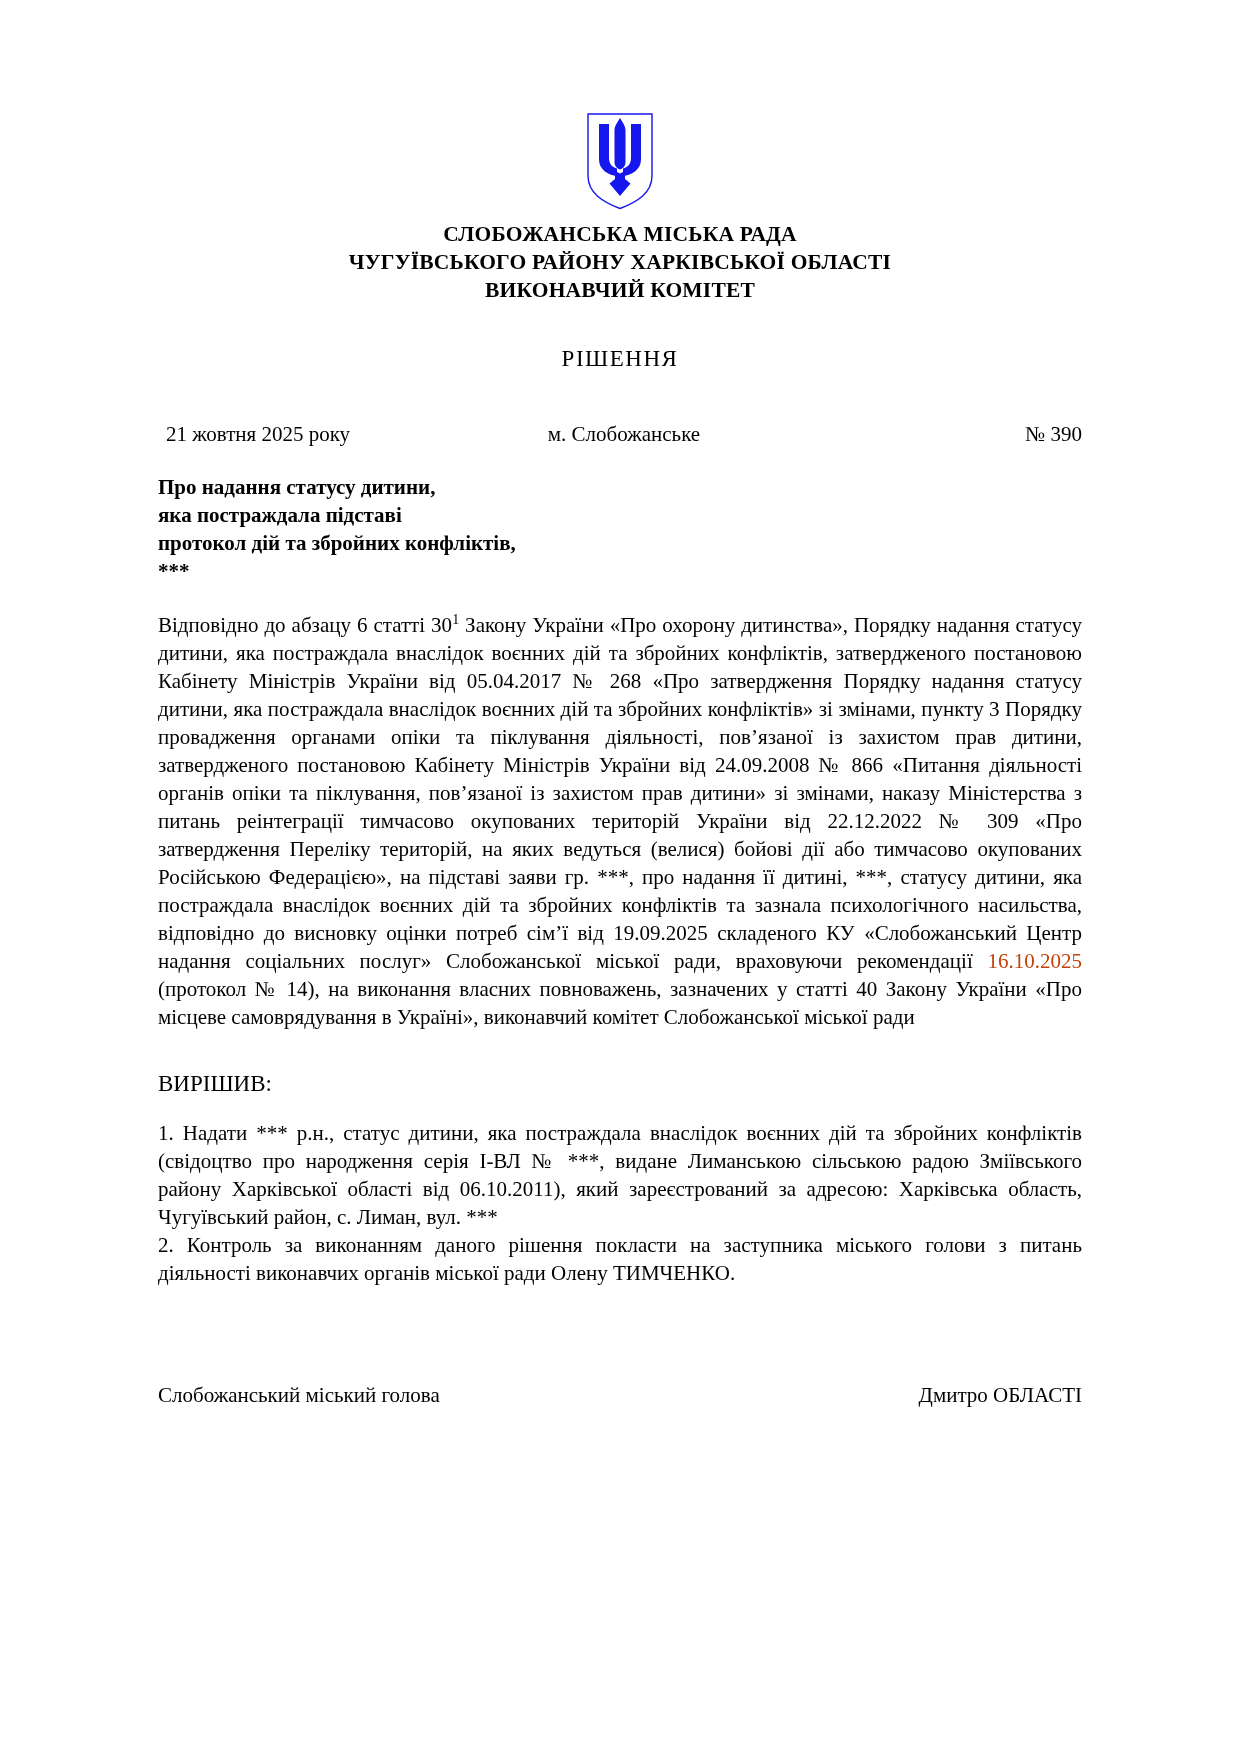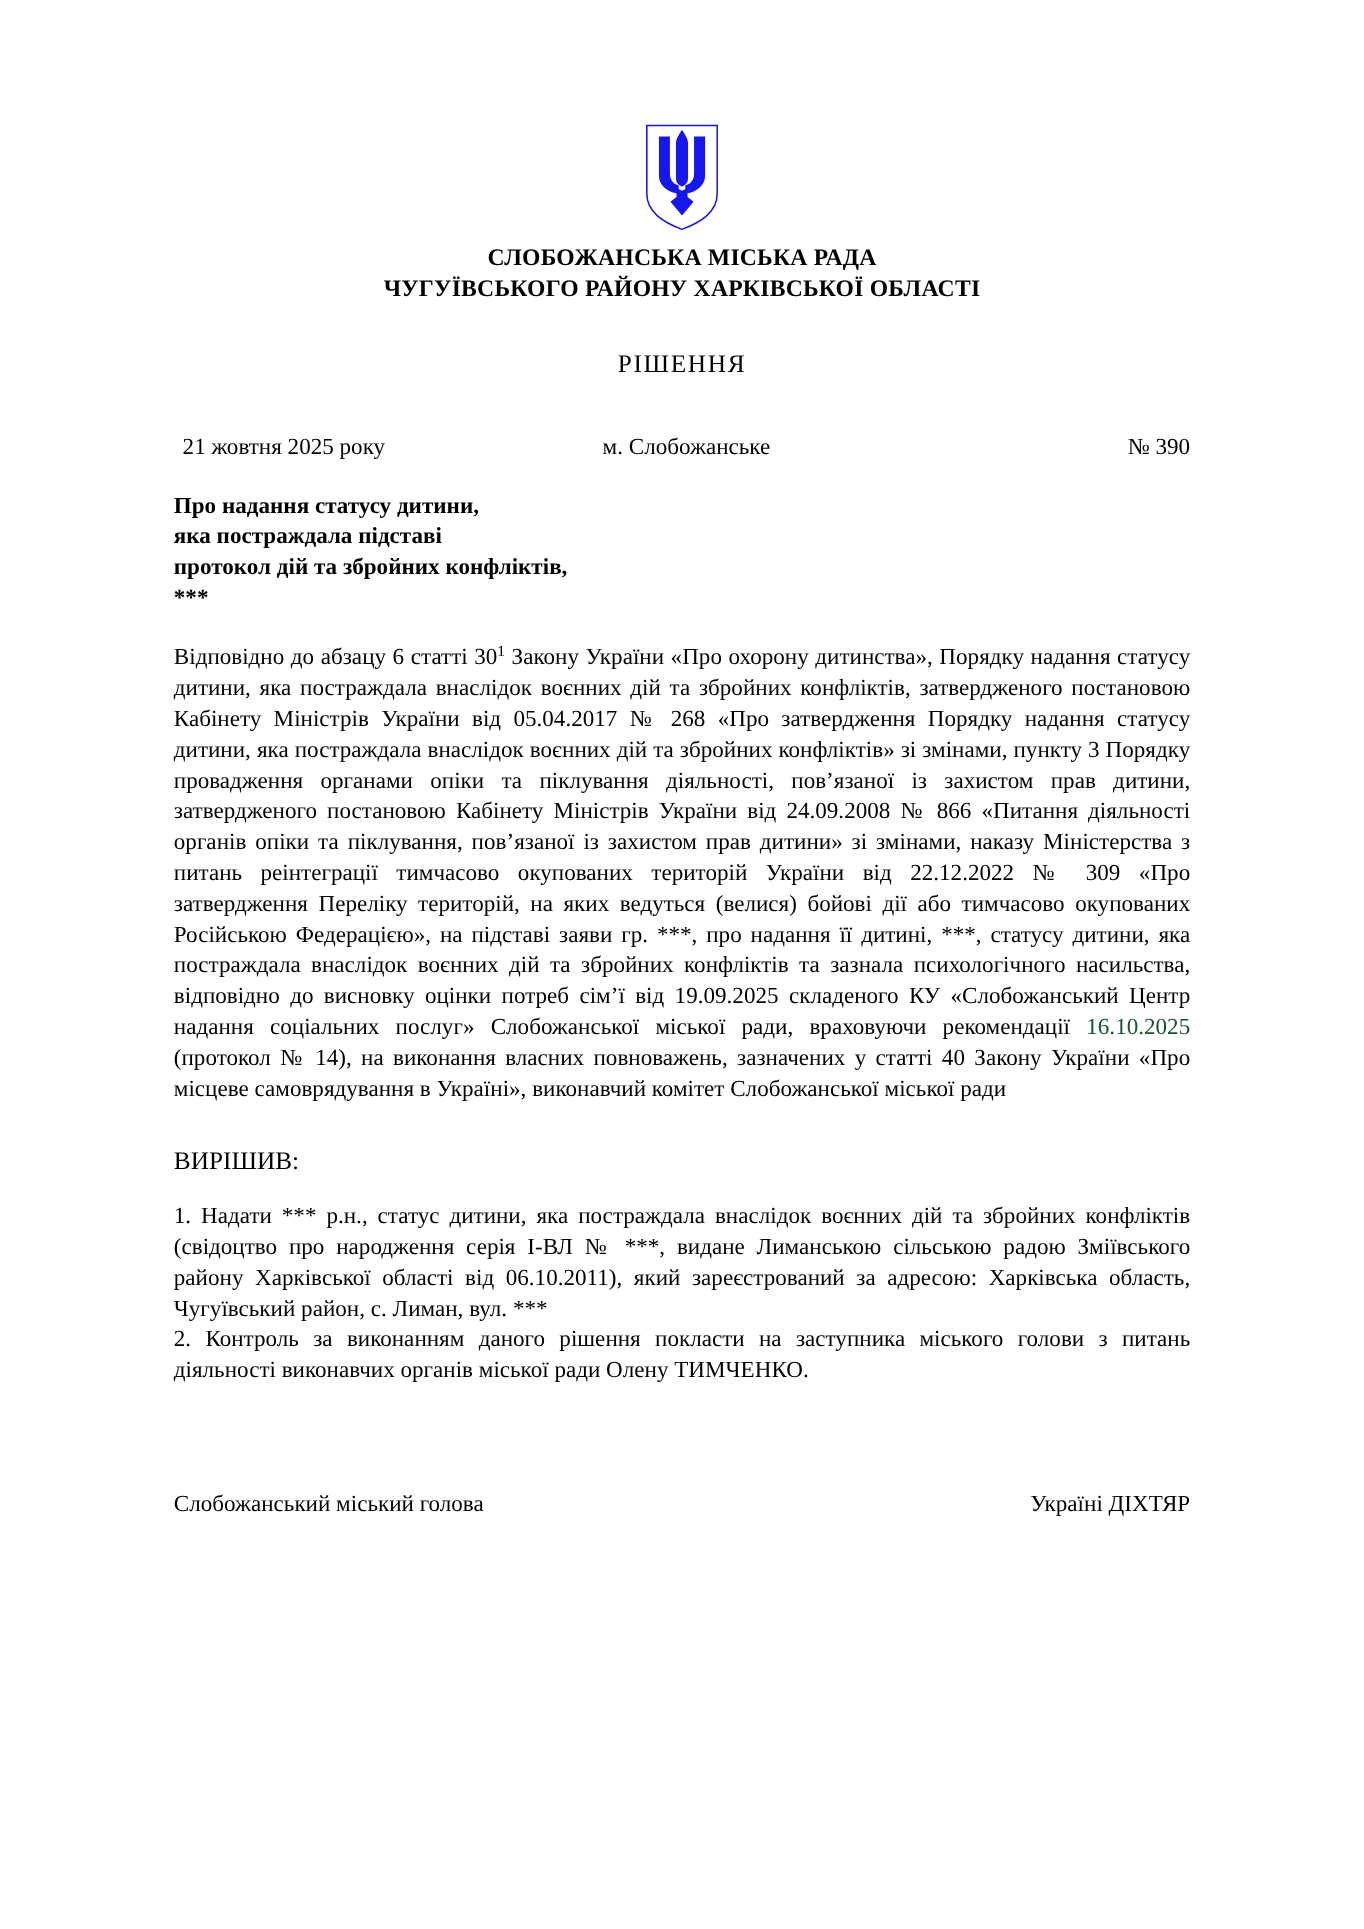--- a/index.html
+++ b/index.html
@@ -61,21 +61,21 @@
     margin-top: 26px;
     font-size: 21px;
     line-height: 28px;
     text-align: justify;
   }
   .body-par sup {
     font-size: 14px;
     line-height: 0;
   }
   .red-date {
-    color: #14532d;
+    color: #c2410c;
   }
   .resolved {
     margin-top: 40px;
     font-size: 23px;
   }
   .items {
     margin-top: 22px;
     font-size: 21px;
     line-height: 28px;
     text-align: justify;
@@ -107,20 +107,21 @@
         C45,52 41.5,55.5 37,56.5 L37,64
         C46,63 55,57.5 55,47.5 Z"></path>
       <path fill="#1616ef" d="M29,59 L34,61.5 L39,59 L39,67
         L44.5,71.5 L34,84 L23.5,71.5 L29,67 Z"></path>
     </svg>
   </div>
 
   <div class="org-header">
     <div>СЛОБОЖАНСЬКА МІСЬКА РАДА</div>
     <div>ЧУГУЇВСЬКОГО РАЙОНУ ХАРКІВСЬКОЇ ОБЛАСТІ</div>
+    <div>ВИКОНАВЧИЙ КОМІТЕТ</div>
   </div>
 
   <div class="doc-type">РІШЕННЯ</div>
 
   <div class="meta-row">
     <span class="meta-date">21 жовтня 2025 року</span>
     <span class="meta-place">м. Слобожанське</span>
     <span class="meta-number">№ 390</span>
   </div>
 
@@ -135,16 +136,16 @@
 
   <div class="resolved">ВИРІШИВ:</div>
 
   <div class="items">
     <p>1. Надати *** р.н., статус дитини, яка постраждала внаслідок воєнних дій та збройних конфліктів  (свідоцтво про народження серія І-ВЛ № ***, видане Лиманською сільською радою Зміївського району Харківської області від 06.10.2011), який зареєстрований за адресою: Харківська область, Чугуївський район, с. Лиман, вул. ***</p>
     <p>2. Контроль за виконанням даного рішення покласти на заступника міського голови з питань діяльності виконавчих органів міської ради Олену ТИМЧЕНКО.</p>
   </div>
 
   <div class="signature-row">
     <span>Слобожанський міський голова</span>
-    <span>Україні ДІХТЯР</span>
+    <span>Дмитро ОБЛАСТІ</span>
   </div>
 
 </div>
 
 </body></html>

